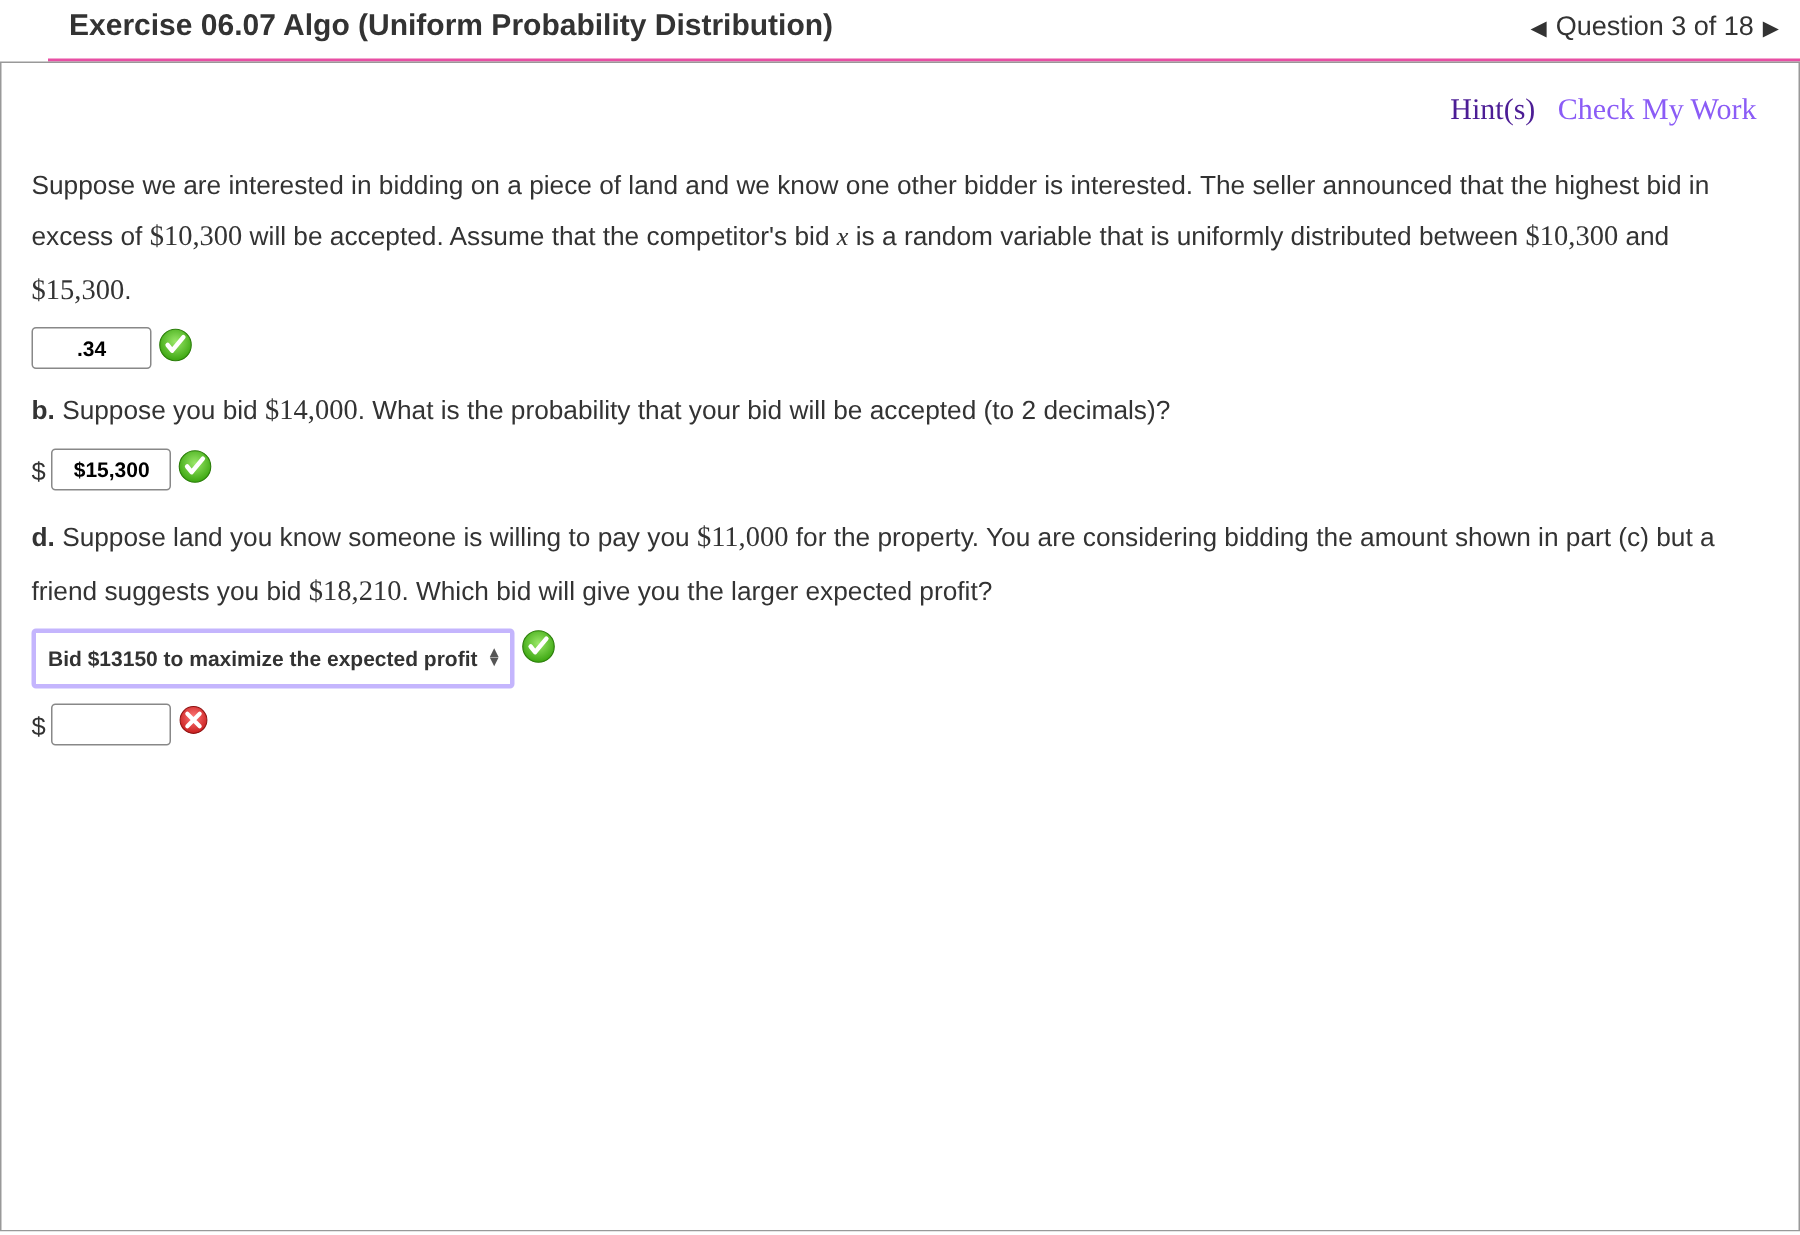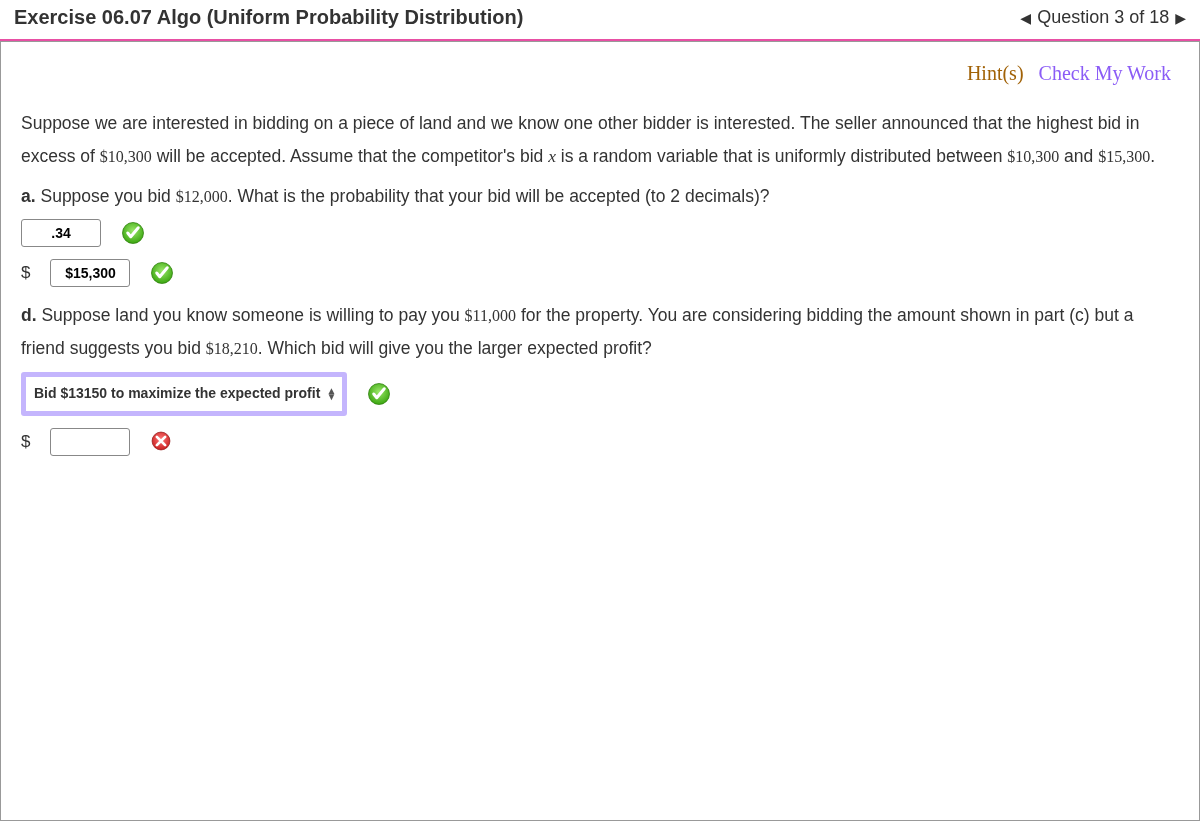--- a/index.html
+++ b/index.html
@@ -12,20 +12,21 @@
   }
   .outer {
     width: 1200px;
   }
   .header-row {
     display: flex;
     justify-content: space-between;
     align-items: center;
     padding: 6px 14px 10px 14px;
     border-bottom: 2px solid #e84fa4;
+    margin-left: 32px;
   }
   .title {
     font-weight: bold;
     font-size: 20px;
     color: #333;
   }
   .q-nav {
     display: flex;
     align-items: center;
     gap: 6px;
@@ -43,69 +44,68 @@
     min-height: 780px;
     box-sizing: border-box;
   }
   .action-row {
     text-align: right;
     padding: 20px 28px 14px 28px;
     font-family: Georgia, "Times New Roman", serif;
     font-size: 20px;
   }
   .action-row .hints {
-    color: #a16207;
+    color: #4c1d95;
     margin-right: 10px;
     cursor: pointer;
   }
   .action-row .check {
     color: #8b5cf6;
     cursor: pointer;
   }
   .problem {
     padding: 8px 20px 0 20px;
     line-height: 1.9;
     font-size: 17.5px;
   }
   .problem p { margin: 0 0 6px 0; }
   .bold { font-weight: bold; }
   .money {
     font-family: Georgia, "Times New Roman", serif;
     font-weight: normal;
-    font-size: 16px;
+    font-size: 19px;
   }
   .var {
     font-family: "Times New Roman", serif;
     font-style: italic;
   }
   .answer-line {
     display: flex;
-    align-items: center;
-    gap: 20px;
+    gap: 4px;
     margin: 6px 0 10px 0;
   }
   .prefix {
     font-family: Verdana, Geneva, sans-serif;
     font-size: 17px;
   }
   .input-box {
     border: 1px solid #888;
     border-radius: 3px;
     width: 80px;
     height: 28px;
     padding: 0 6px;
     font-family: Verdana, Geneva, sans-serif;
     font-size: 14px;
     font-weight: bold;
     text-align: center;
     background: #fff;
     box-sizing: border-box;
   }
   .select-box {
-    border: 5px solid #c4b5fd;
+    border: 3px solid #c4b5fd;
     border-radius: 3px;
     height: 30px;
     padding: 2px 22px 2px 8px;
     font-family: Verdana, Geneva, sans-serif;
     font-size: 14px;
     font-weight: bold;
     background: #fff;
     position: relative;
     display: inline-flex;
     align-items: center;
@@ -147,39 +147,39 @@
     <div class="action-row">
       <span class="hints">Hint(s)</span>
       <span class="check">Check My Work</span>
     </div>
 
     <div class="problem">
       <p>
         <span>Suppose we are interested in bidding on a piece of land and we know one other bidder is interested. The seller announced that the highest bid in excess of </span><span class="money">$10,300</span><span> will be accepted. Assume that the competitor's bid </span><span class="var">x</span><span> is a random variable that is uniformly distributed between </span><span class="money">$10,300</span><span> and </span><span class="money">$15,300</span><span>.</span>
       </p>
 
-      <p>
-        <span class="bold">a.</span><span> Suppose you bid </span><span class="money">$12,000</span><span>. What is the probability that your bid will be accepted (to 2 decimals)?</span>
-      </p>
       <div class="answer-line">
         <input class="input-box" value=".34" style="">
         <span class="icon icon-correct">
           <svg viewBox="0 0 32 32">
               <defs>
                 <radialGradient id="g1" cx="50%" cy="40%" r="60%">
                   <stop offset="0%" stop-color="#9be86a"></stop>
                   <stop offset="100%" stop-color="#3aa50f"></stop>
                 </radialGradient>
               </defs>
               <circle cx="16" cy="16" r="14" fill="url(#g1)" stroke="#2c7e0b" stroke-width="1"></circle>
               <path d="M9 16 l4 5 l10 -12" fill="none" stroke="#fff" stroke-width="4" stroke-linecap="round" stroke-linejoin="round"></path>
             </svg>
         </span>
       </div>
 
+      <p>
+        <span class="bold">b.</span><span> Suppose you bid </span><span class="money">$14,000</span><span>. What is the probability that your bid will be accepted (to 2 decimals)?</span>
+      </p>
 
       <div class="answer-line">
         <span class="prefix">$</span>
         <input class="input-box" value="$15,300" style="">
         <span class="icon icon-correct">
           <svg viewBox="0 0 32 32">
               <circle cx="16" cy="16" r="14" fill="url(#g1)" stroke="#2c7e0b" stroke-width="1"></circle>
               <path d="M9 16 l4 5 l10 -12" fill="none" stroke="#fff" stroke-width="4" stroke-linecap="round" stroke-linejoin="round"></path>
             </svg>
         </span>

